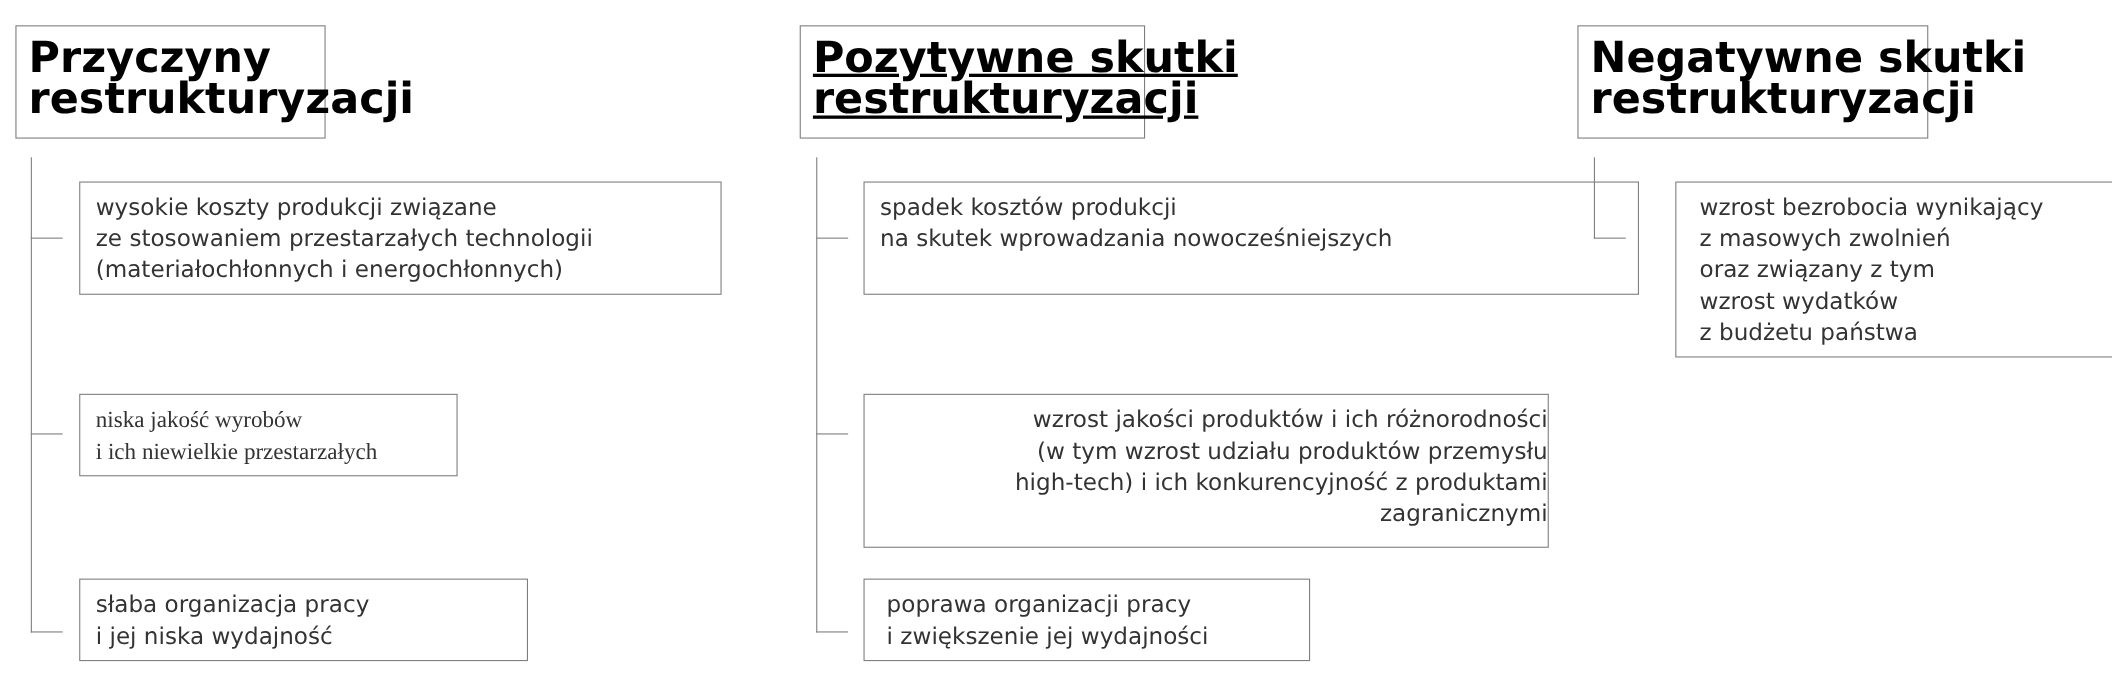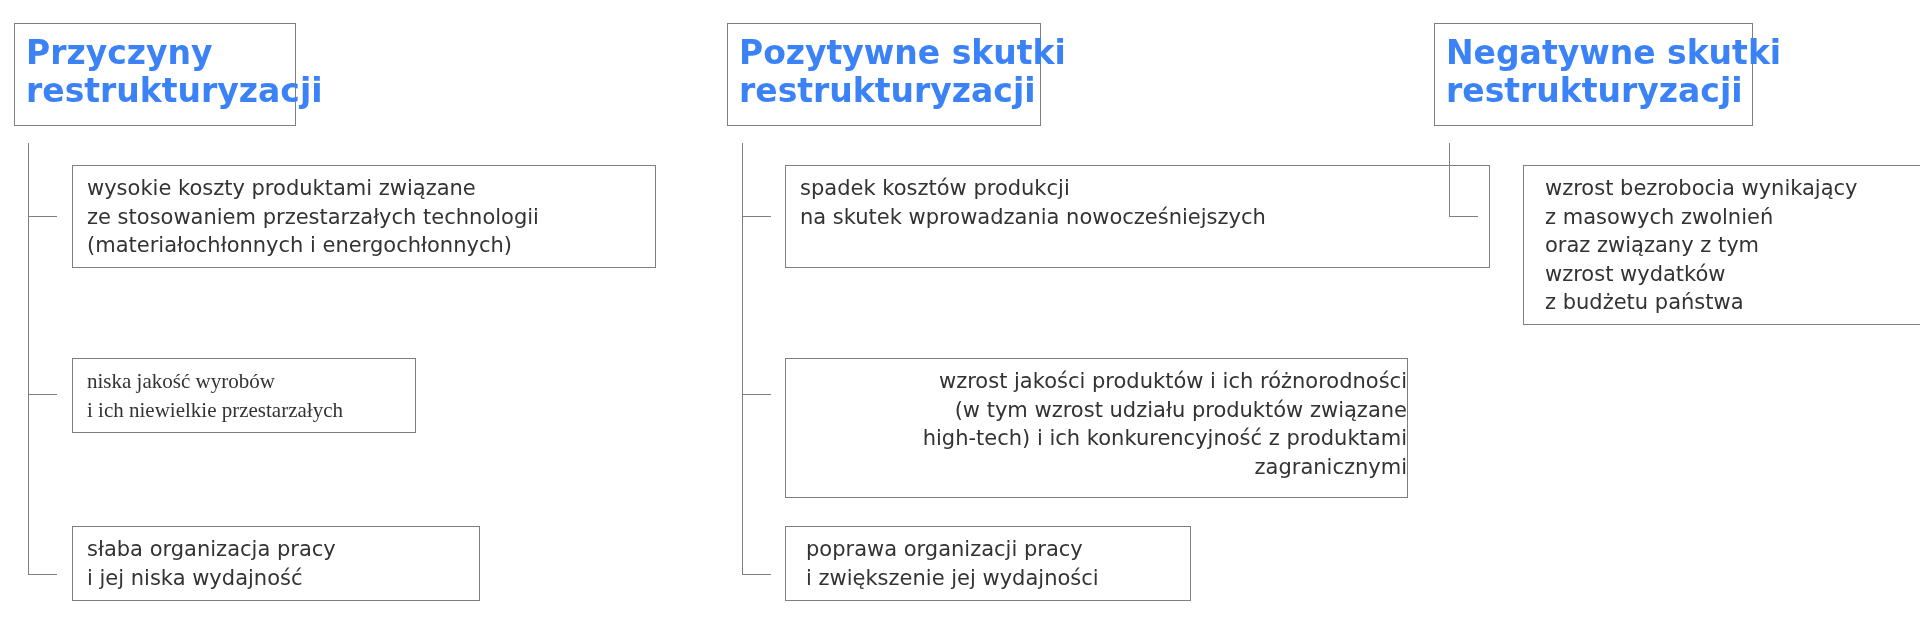--- a/index.html
+++ b/index.html
@@ -1,20 +1,20 @@
 <!DOCTYPE html>
 <html><head>
 <meta charset="utf-8">
 <style>
   html, body { margin: 0; padding: 0; background: #ffffff; }
   body { width: 1920px; height: 621px; position: relative; overflow: hidden;
          font-family: "DejaVu Sans", "Liberation Sans", sans-serif; }
   .hdr { position: absolute; box-sizing: border-box; border: 1.5px solid #7f7f7f;
          top: 23px; height: 103px; padding: 10px 0 16px 11px;
-         font-weight: bold; font-size: 33px; line-height: 38px; color: #3b82f6; }
+         font-weight: bold; font-size: 39px; line-height: 38px; color: #000000; }
   .hdr span { display: block; white-space: nowrap; }
   .box { position: absolute; box-sizing: border-box; border: 1.5px solid #7f7f7f;
          padding: 8px 0 0 14px; font-size: 21px; line-height: 28.5px; color: #333333; }
   .box span { display: block; white-space: nowrap; }
   .vline { position: absolute; width: 0; border-left: 1.5px solid #7f7f7f; }
   .hline { position: absolute; height: 0; border-top: 1.5px solid #7f7f7f; }
 </style>
 </head>
 <body>
 
@@ -22,51 +22,51 @@
   <div class="hdr" style="left:14px; width:282px;">
     <span>Przyczyny</span>
     <span>restrukturyzacji</span>
   </div>
   <div class="vline" style="left:28px; top:143px; height:432px;"></div>
   <div class="hline" style="left:28px; top:216px; width:29px;"></div>
   <div class="hline" style="left:28px; top:394px; width:29px;"></div>
   <div class="hline" style="left:28px; top:574px; width:29px;"></div>
 
   <div class="box" style="left:72px; top:165px; width:584px; height:103px;">
-    <span>wysokie koszty produktami związane</span>
+    <span>wysokie koszty produkcji związane</span>
     <span>ze stosowaniem przestarzałych technologii</span>
     <span>(materiałochłonnych i energochłonnych)</span>
   </div>
   <div class="box" style="left:72px; top:358px; width:344px; height:75px;font-family:Liberation Serif, serif;">
     <span>niska jakość wyrobów</span>
     <span>i ich niewielkie przestarzałych</span>
   </div>
   <div class="box" style="left:72px; top:526px; width:408px; height:75px;">
     <span>słaba organizacja pracy</span>
     <span>i jej niska wydajność</span>
   </div>
 </div>
 
 <div>
-  <div class="hdr" style="left:727px; width:314px;">
+  <div class="hdr" style="left:727px; width:314px;text-decoration:underline;">
     <span>Pozytywne skutki</span>
     <span>restrukturyzacji</span>
   </div>
   <div class="vline" style="left:742px; top:143px; height:432px;"></div>
   <div class="hline" style="left:742px; top:216px; width:29px;"></div>
   <div class="hline" style="left:742px; top:394px; width:29px;"></div>
   <div class="hline" style="left:742px; top:574px; width:29px;"></div>
 
   <div class="box" style="left:785px; top:165px; width:705px; height:103px;">
     <span>spadek kosztów produkcji</span>
     <span>na skutek wprowadzania nowocześniejszych</span>
   </div>
   <div class="box" style="left:785px; top:358px; width:623px; height:140px;text-align:right;">
     <span>wzrost jakości produktów i ich różnorodności</span>
-    <span>(w tym wzrost udziału produktów związane</span>
+    <span>(w tym wzrost udziału produktów przemysłu</span>
     <span>high-tech) i ich konkurencyjność z produktami</span>
     <span>zagranicznymi</span>
   </div>
   <div class="box" style="left:785px; top:526px; width:406px; height:75px;padding-left:20px;">
     <span>poprawa organizacji pracy</span>
     <span>i zwiększenie jej wydajności</span>
   </div>
 </div>
 
 <div>

